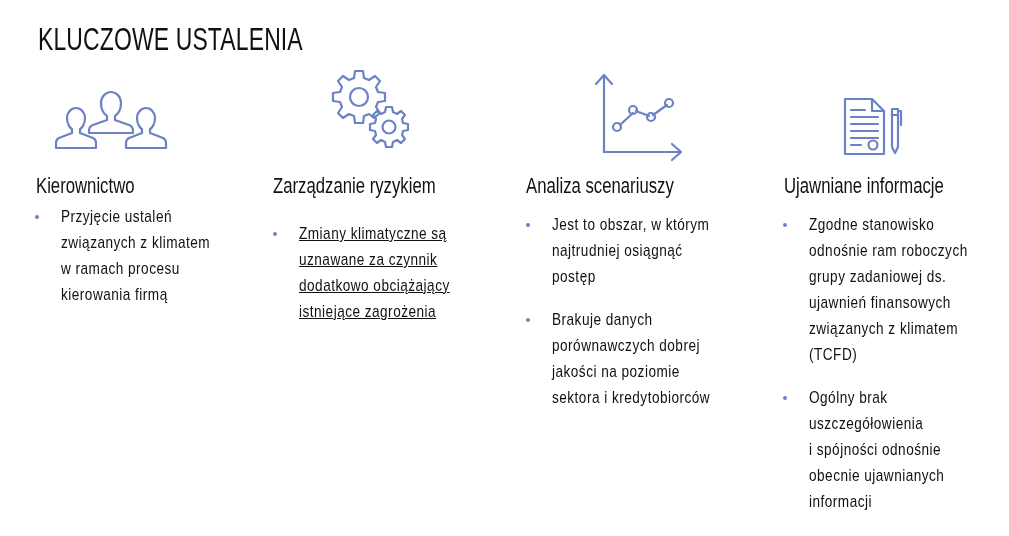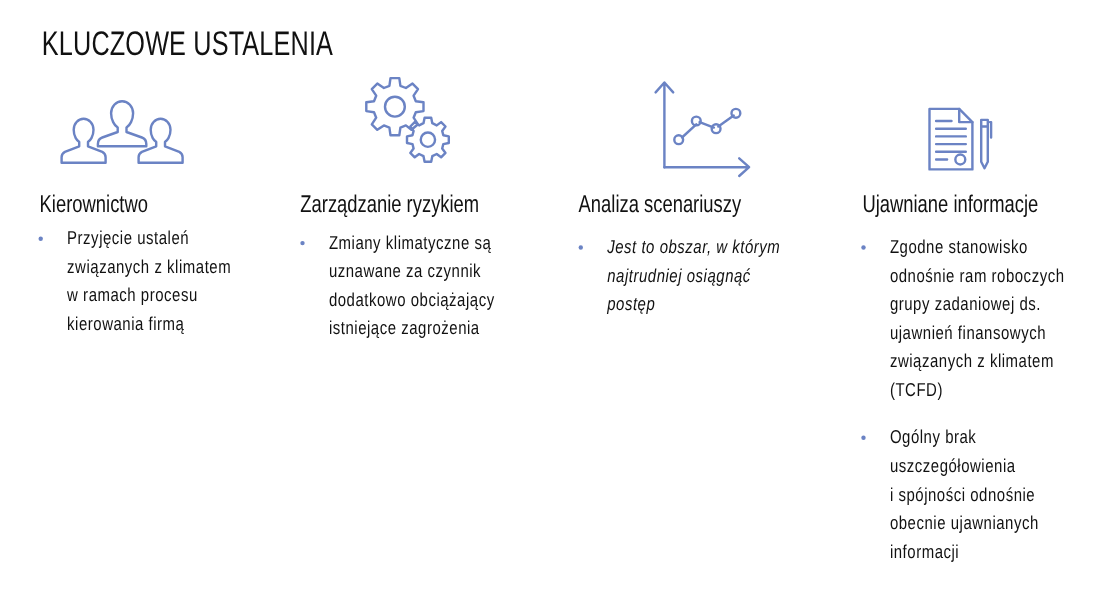--- a/index.html
+++ b/index.html
@@ -51,21 +51,21 @@
       <path class="stroke" d="M-4,-24 L4,-24 L5,-17 L10,-15 L16,-19 L21,-14 L17,-8 L19,-3 L26,-2 L26,6 L19,7 L17,12 L21,18 L15,23 L10,19 L5,21 L4,28 L-4,28 L-5,21 L-10,19 L-16,23 L-21,18 L-17,12 L-19,7 L-26,6 L-26,-2 L-19,-3 L-17,-8 L-21,-14 L-16,-19 L-10,-15 L-5,-17 Z" transform="translate(0,-2)"></path>
       <circle class="stroke" cx="0" cy="0" r="9"></circle>
     </g>
     <g transform="translate(57,57)">
       <path class="stroke" d="M-3,-17 L3,-17 L4,-12 L8,-10 L12,-13 L16,-9 L13,-5 L14,-1 L19,0 L19,6 L14,7 L13,11 L16,15 L12,19 L8,16 L4,18 L3,23 L-3,23 L-4,18 L-8,16 L-12,19 L-16,15 L-13,11 L-14,7 L-19,6 L-19,0 L-14,-1 L-13,-5 L-16,-9 L-12,-13 L-8,-10 L-4,-12 Z" transform="translate(0,-3)"></path>
       <circle class="stroke" cx="0" cy="0" r="6.5"></circle>
     </g>
   </svg>
 </div>
 <div class="heading" style="left:273px;">Zarządzanie ryzykiem</div>
-<ul class="bullets" style="left:299px;top:208px;">
+<ul class="bullets" style="left:299px;top:221px;text-decoration:underline;">
   <li style="margin-bottom:17px;">
     <span class="dot"></span>
     <span class="txt">Zmiany klimatyczne są
 uznawane za czynnik
 dodatkowo obciążający
 istniejące zagrożenia</span>
   </li>
 </ul>
 
 <div class="icon" style="left:594px;top:72px;">
@@ -73,26 +73,33 @@
     <path class="stroke" d="M10,80 L10,4 M2,12 L10,3 L18,12"></path>
     <path class="stroke" d="M10,80 L86,80 M78,72 L87,80 L78,88"></path>
     <path class="stroke" d="M26,53 L39,41 M42,39 L55,44 M59,43 L73,33"></path>
     <circle class="stroke" cx="23" cy="55" r="4" fill="#fff"></circle>
     <circle class="stroke" cx="39" cy="38" r="4" fill="#fff"></circle>
     <circle class="stroke" cx="57" cy="45" r="4" fill="#fff"></circle>
     <circle class="stroke" cx="75" cy="31" r="4" fill="#fff"></circle>
   </svg>
 </div>
 <div class="heading" style="left:526px;">Analiza scenariuszy</div>
-<ul class="bullets" style="left:552px;top:212px;font-style:italic;">
+<ul class="bullets" style="left:552px;top:212px;">
   <li style="margin-bottom:17px;">
     <span class="dot"></span>
     <span class="txt">Jest to obszar, w którym
 najtrudniej osiągnąć
 postęp</span>
+  </li>
+  <li style="margin-bottom:10px;">
+    <span class="dot"></span>
+    <span class="txt">Brakuje danych
+porównawczych dobrej
+jakości na poziomie
+sektora i kredytobiorców</span>
   </li>
 </ul>
 
 <div class="icon" style="left:844px;top:97px;">
   <svg width="60" height="60" viewBox="0 0 60 60">
     <path class="stroke" d="M1,2 L28,2 L40,14 L40,57 L1,57 Z"></path>
     <path class="stroke" d="M28,2 L28,14 L40,14"></path>
     <path class="stroke" d="M7,13 L21,13 M7,20 L34,20 M7,27 L34,27 M7,34 L34,34 M7,41 L34,41 M7,48 L17,48"></path>
     <circle class="stroke" cx="29" cy="48" r="4.5"></circle>
     <path class="stroke" d="M48,12 L54,12 L54,50 L51,56 L48,50 Z M48,18 L54,18 M56,14 L57,14 L57,28"></path>

